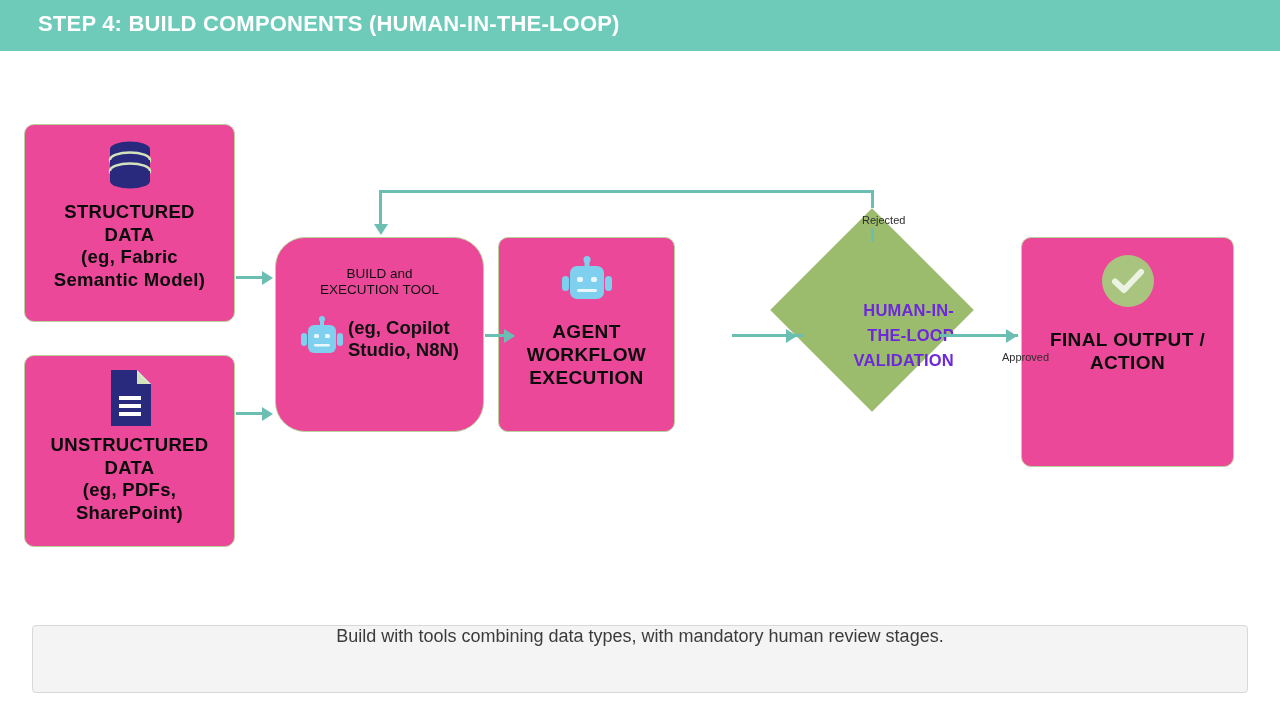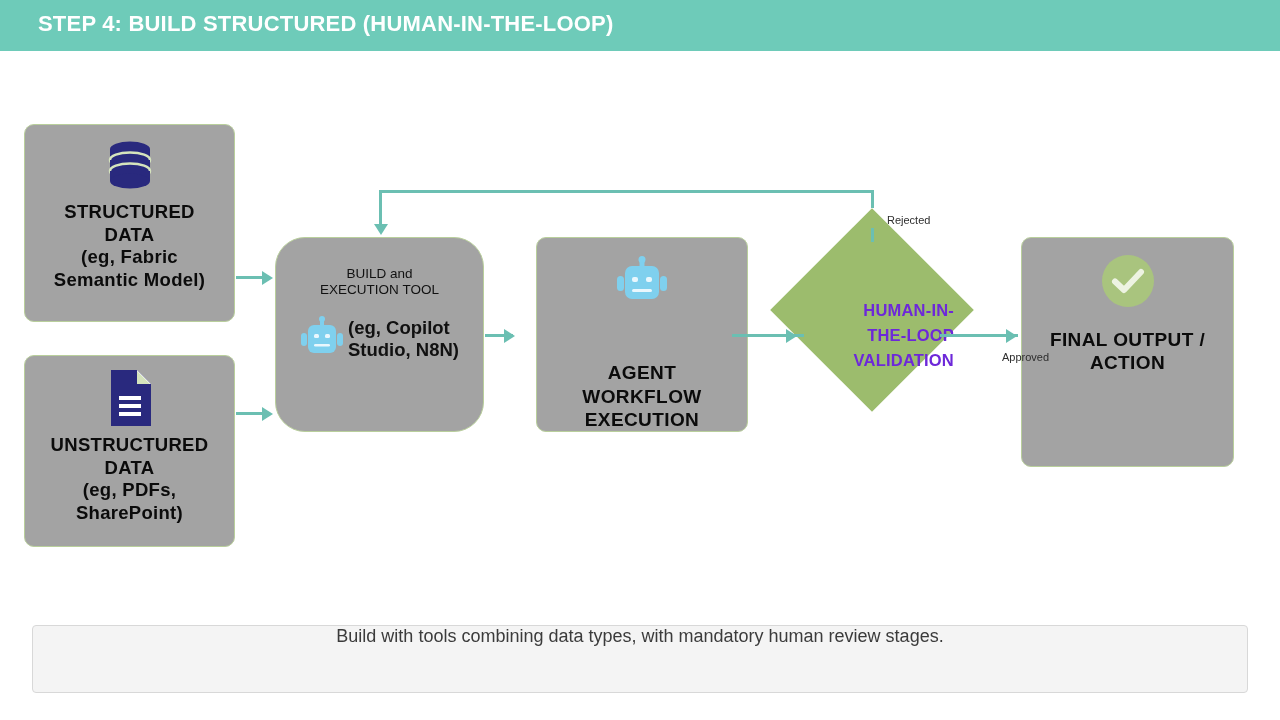--- a/index.html
+++ b/index.html
@@ -33,21 +33,21 @@
     font-weight: bold;
     color: #ffffff;
     letter-spacing: 0.2px;
     white-space: nowrap;
   }
 
   
   .flow-box {
     position: absolute;
     box-sizing: border-box;
-    background: #a3a3a3;
+    background: #ec4899;
     border: 1px solid #b9cf9c;
     border-radius: 10px;
     display: flex;
     flex-direction: column;
     align-items: center;
   }
   .box-label {
     text-align: center;
     font-weight: bold;
     color: #0b0b0b;
@@ -99,22 +99,22 @@
   #build-tool-example {
     font-size: 18.5px;
     font-weight: bold;
     line-height: 1.2;
     text-align: left;
     white-space: pre-line;
     margin-left: 4px;
   }
 
   #box-agent-workflow {
-    left: 536px; top: 237px; width: 212px; height: 195px;
-    justify-content: space-between;
+    left: 498px; top: 237px; width: 177px; height: 195px;
+    justify-content: flex-start;
   }
   #box-agent-workflow .box-label {
     font-size: 19px;
     margin-top: 10px;
     letter-spacing: 0.4px;
   }
 
   #box-final-output {
     left: 1021px; top: 237px; width: 213px; height: 230px;
     justify-content: flex-start;
@@ -201,21 +201,21 @@
   }
   #caption-text {
     font-size: 18px;
     color: #3b3b3b;
   }
 </style>
 </head>
 <body>
 
 <div id="header-band"></div>
-<div id="header-title">STEP 4: BUILD STRUCTURED (HUMAN-IN-THE-LOOP)</div>
+<div id="header-title">STEP 4: BUILD COMPONENTS (HUMAN-IN-THE-LOOP)</div>
 
 <div class="flow-box" id="box-structured-data">
   <span class="icon-wrap" id="db-icon-wrap">
     <svg width="52" height="50" viewBox="0 0 52 50">
       <ellipse cx="26" cy="8" rx="20" ry="7.5" fill="#29297e"></ellipse>
       <rect x="6" y="8" width="40" height="11" fill="#29297e"></rect>
       <ellipse cx="26" cy="19" rx="20" ry="7.5" fill="#29297e" stroke="#d5e3bd" stroke-width="2.5"></ellipse>
       <rect x="6" y="19" width="40" height="11" fill="#29297e"></rect>
       <ellipse cx="26" cy="30" rx="20" ry="7.5" fill="#29297e" stroke="#d5e3bd" stroke-width="2.5"></ellipse>
       <rect x="6" y="30" width="40" height="10" fill="#29297e"></rect>
@@ -314,17 +314,17 @@
 
 <div class="conn conn-h" style="left:940px; top:334px; width:78px;"></div>
 <div class="arrow-right" style="left:1006px; top:328.5px;"></div>
 <div class="edge-label" style="left:957px; top:351px;margin-left:45px;">Approved</div>
 
 <div class="conn conn-v" style="left:871px; top:228px; height:14px;"></div>
 <div class="conn conn-v" style="left:871px; top:190px; height:18px;"></div>
 <div class="conn conn-h" style="left:379px; top:190px; width:495px;"></div>
 <div class="conn conn-v" style="left:379px; top:190px; height:38px;"></div>
 <div class="arrow-down" style="left:373.5px; top:224px;"></div>
-<div class="edge-label" style="left:887px; top:214px;">Rejected</div>
+<div class="edge-label" style="left:862px; top:214px;">Rejected</div>
 
 <div id="caption-panel">
   <div id="caption-text">Build with tools combining data types, with mandatory human review stages.</div>
 </div>
 
 </body></html>

